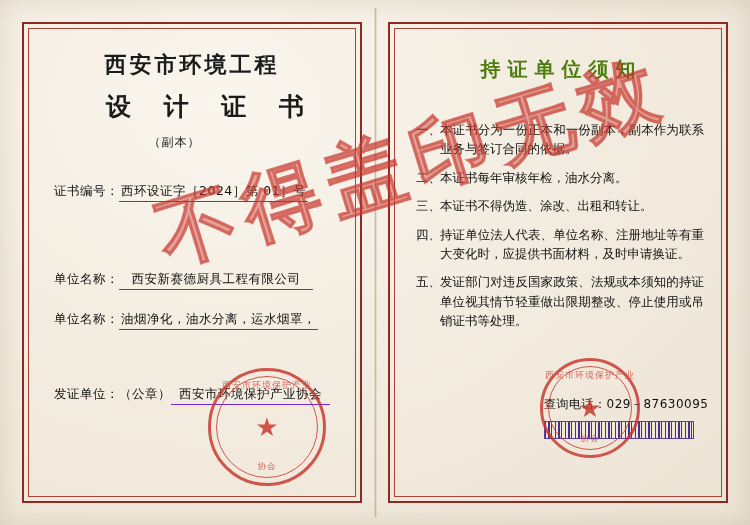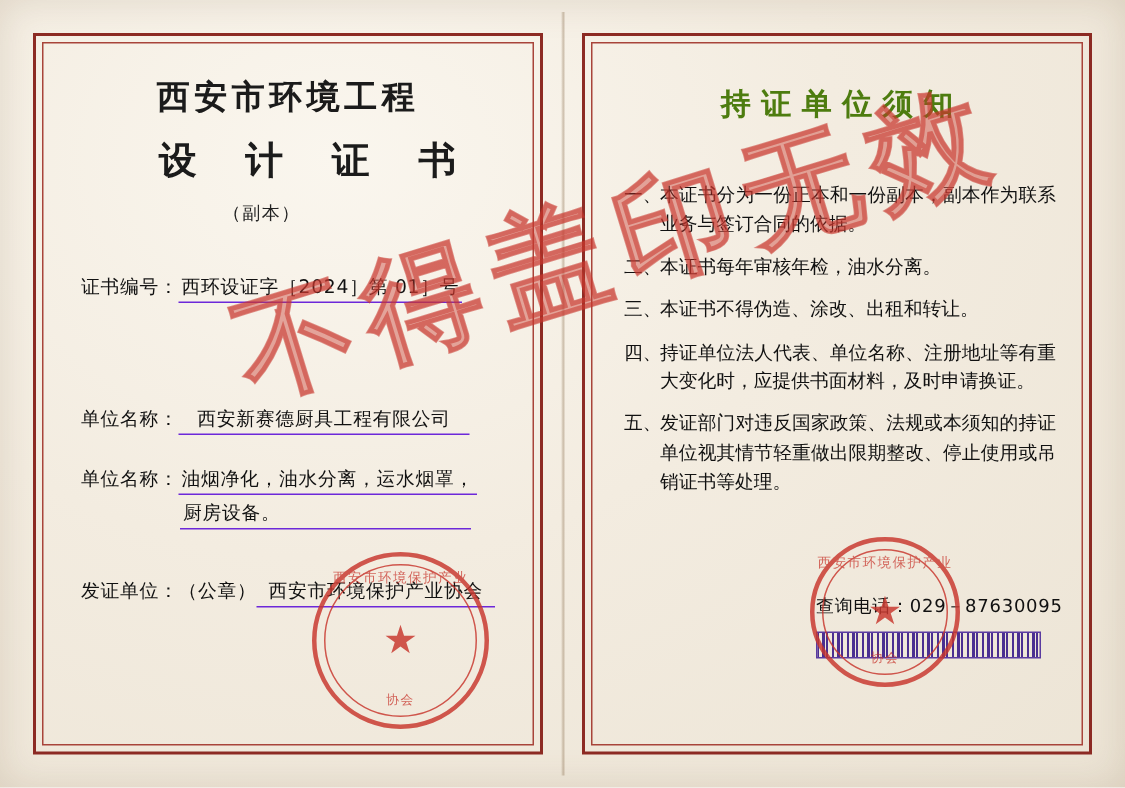--- a/index.html
+++ b/index.html
@@ -281,23 +281,20 @@
     </div>
 
 
     <div class="field row-unit">
       <span class="field-label">单位名称：</span><span class="uline field-value" style="min-width:190px">西安新赛德厨具工程有限公司</span>
     </div>
 
     <div class="field row-cat">
       <span class="field-label">单位名称：</span><span class="uline field-value" style="min-width:190px">油烟净化，油水分离，运水烟罩，</span>
     </div>
-    <div class="field row-cat2">
-      <span class="uline field-value" style="min-width:190px;text-align:left">厨房设备。</span>
-    </div>
 
     <div class="field row-issuer">
       <span class="field-label">发证单位：（公章）</span><span class="uline field-value" style="min-width:155px">西安市环境保护产业协会</span>
     </div>
 
   </div>
 
   <div class="right-panel">
     <div class="notice-title">持证单位须知</div>
 

